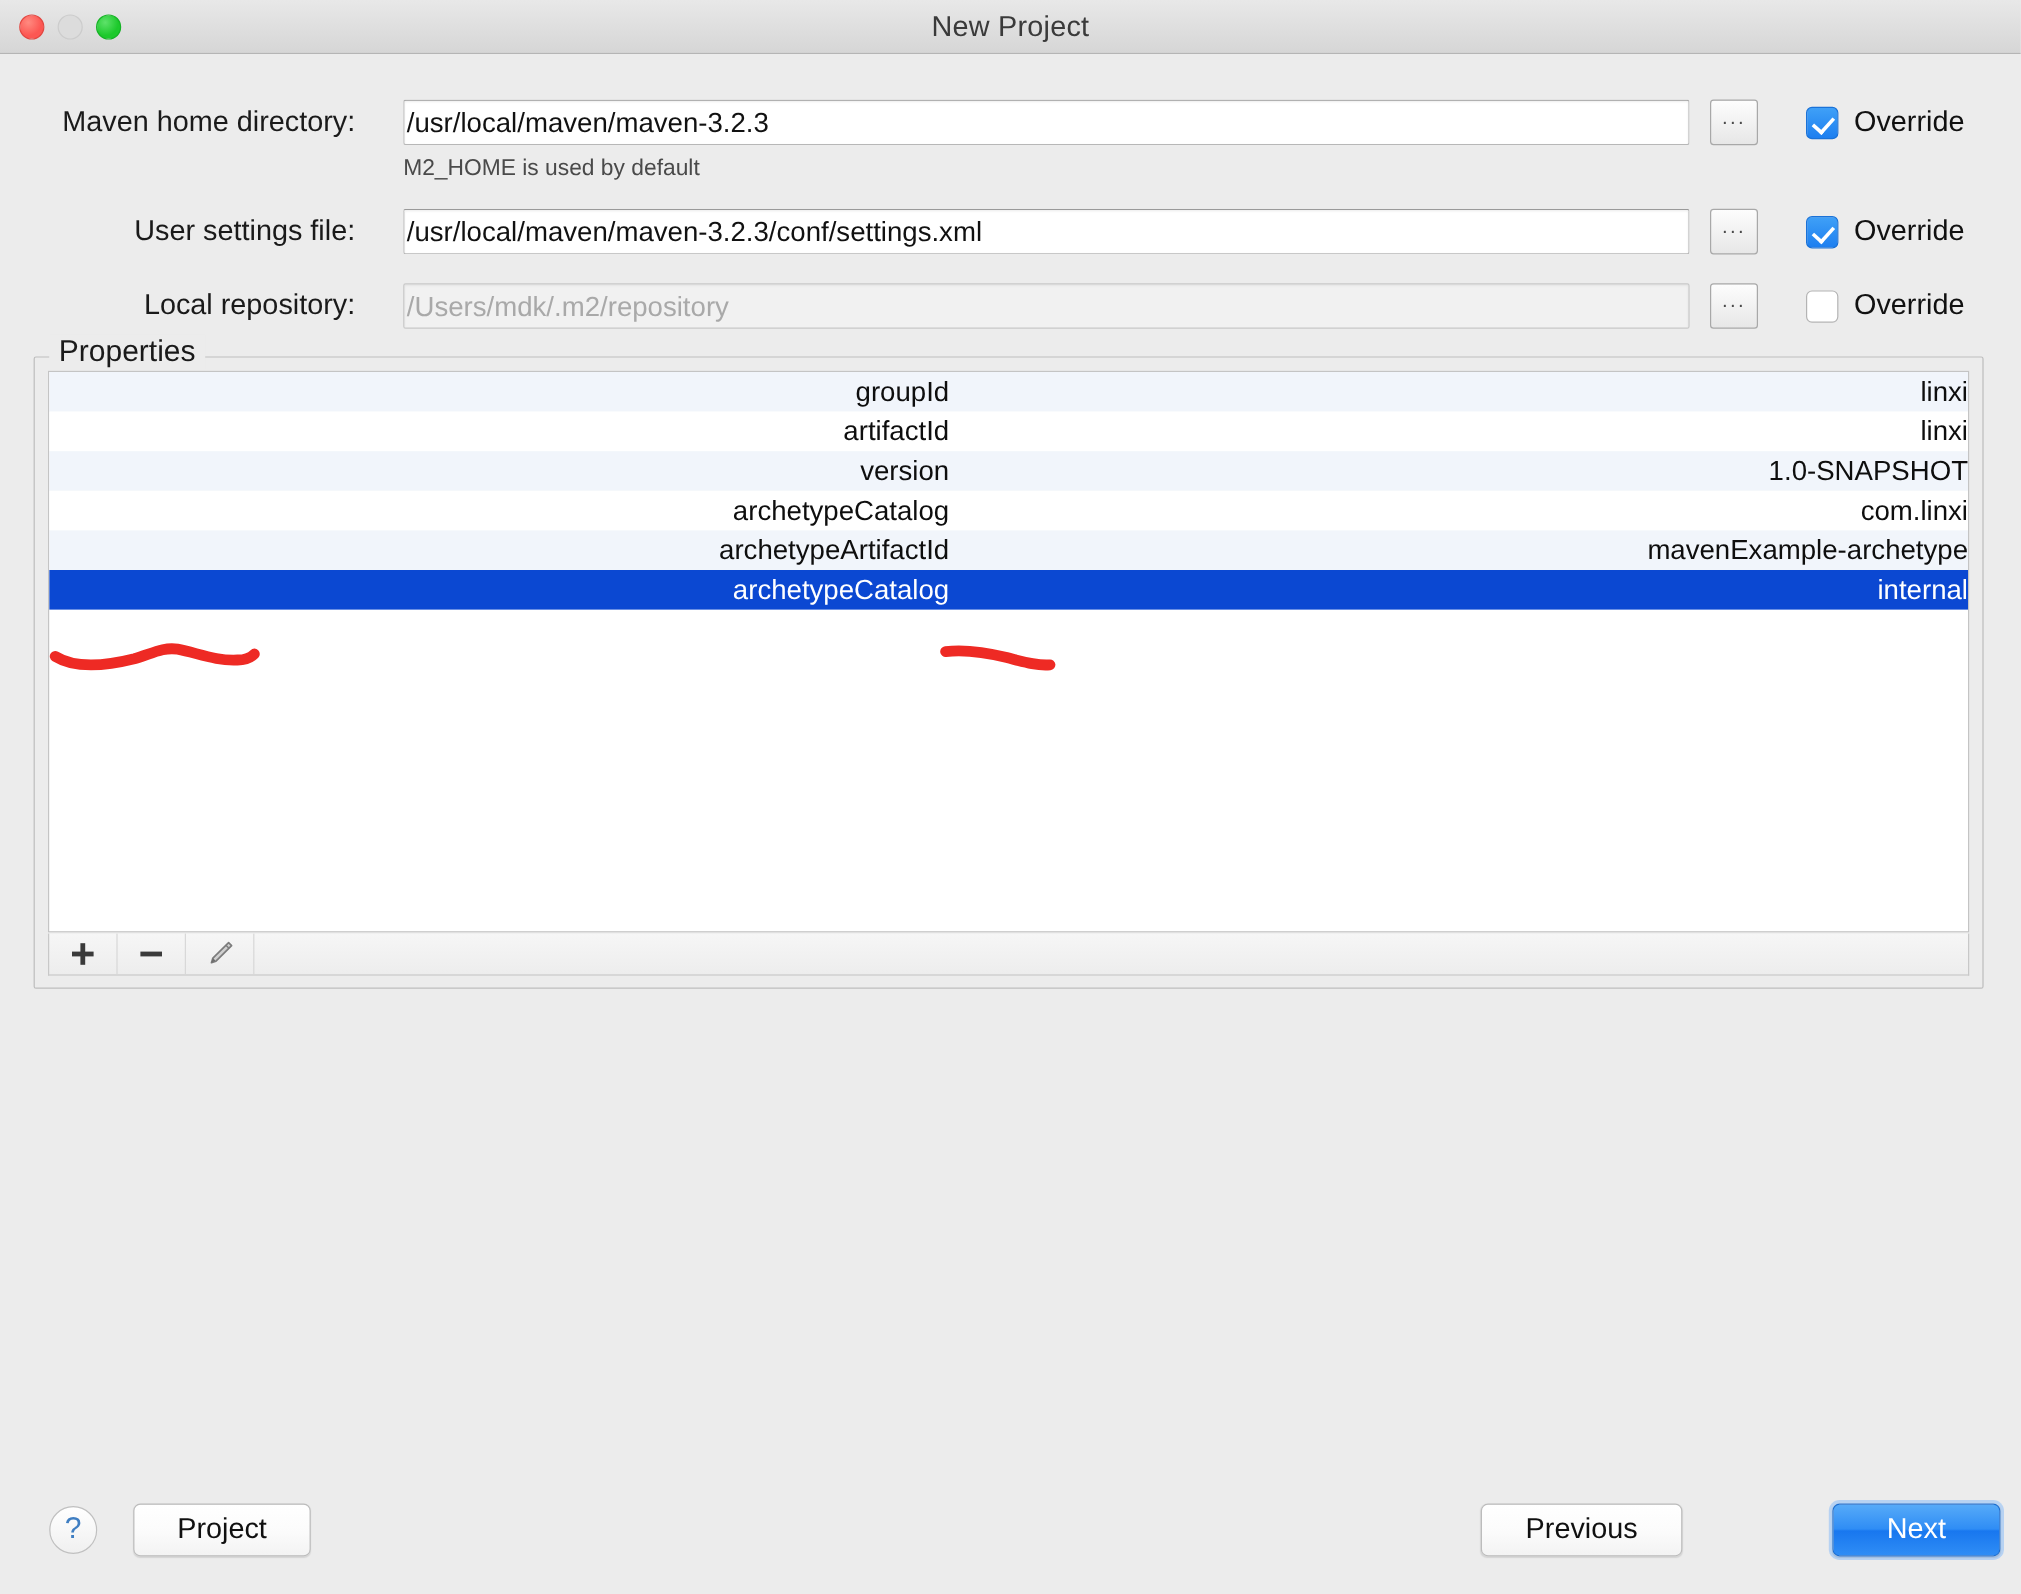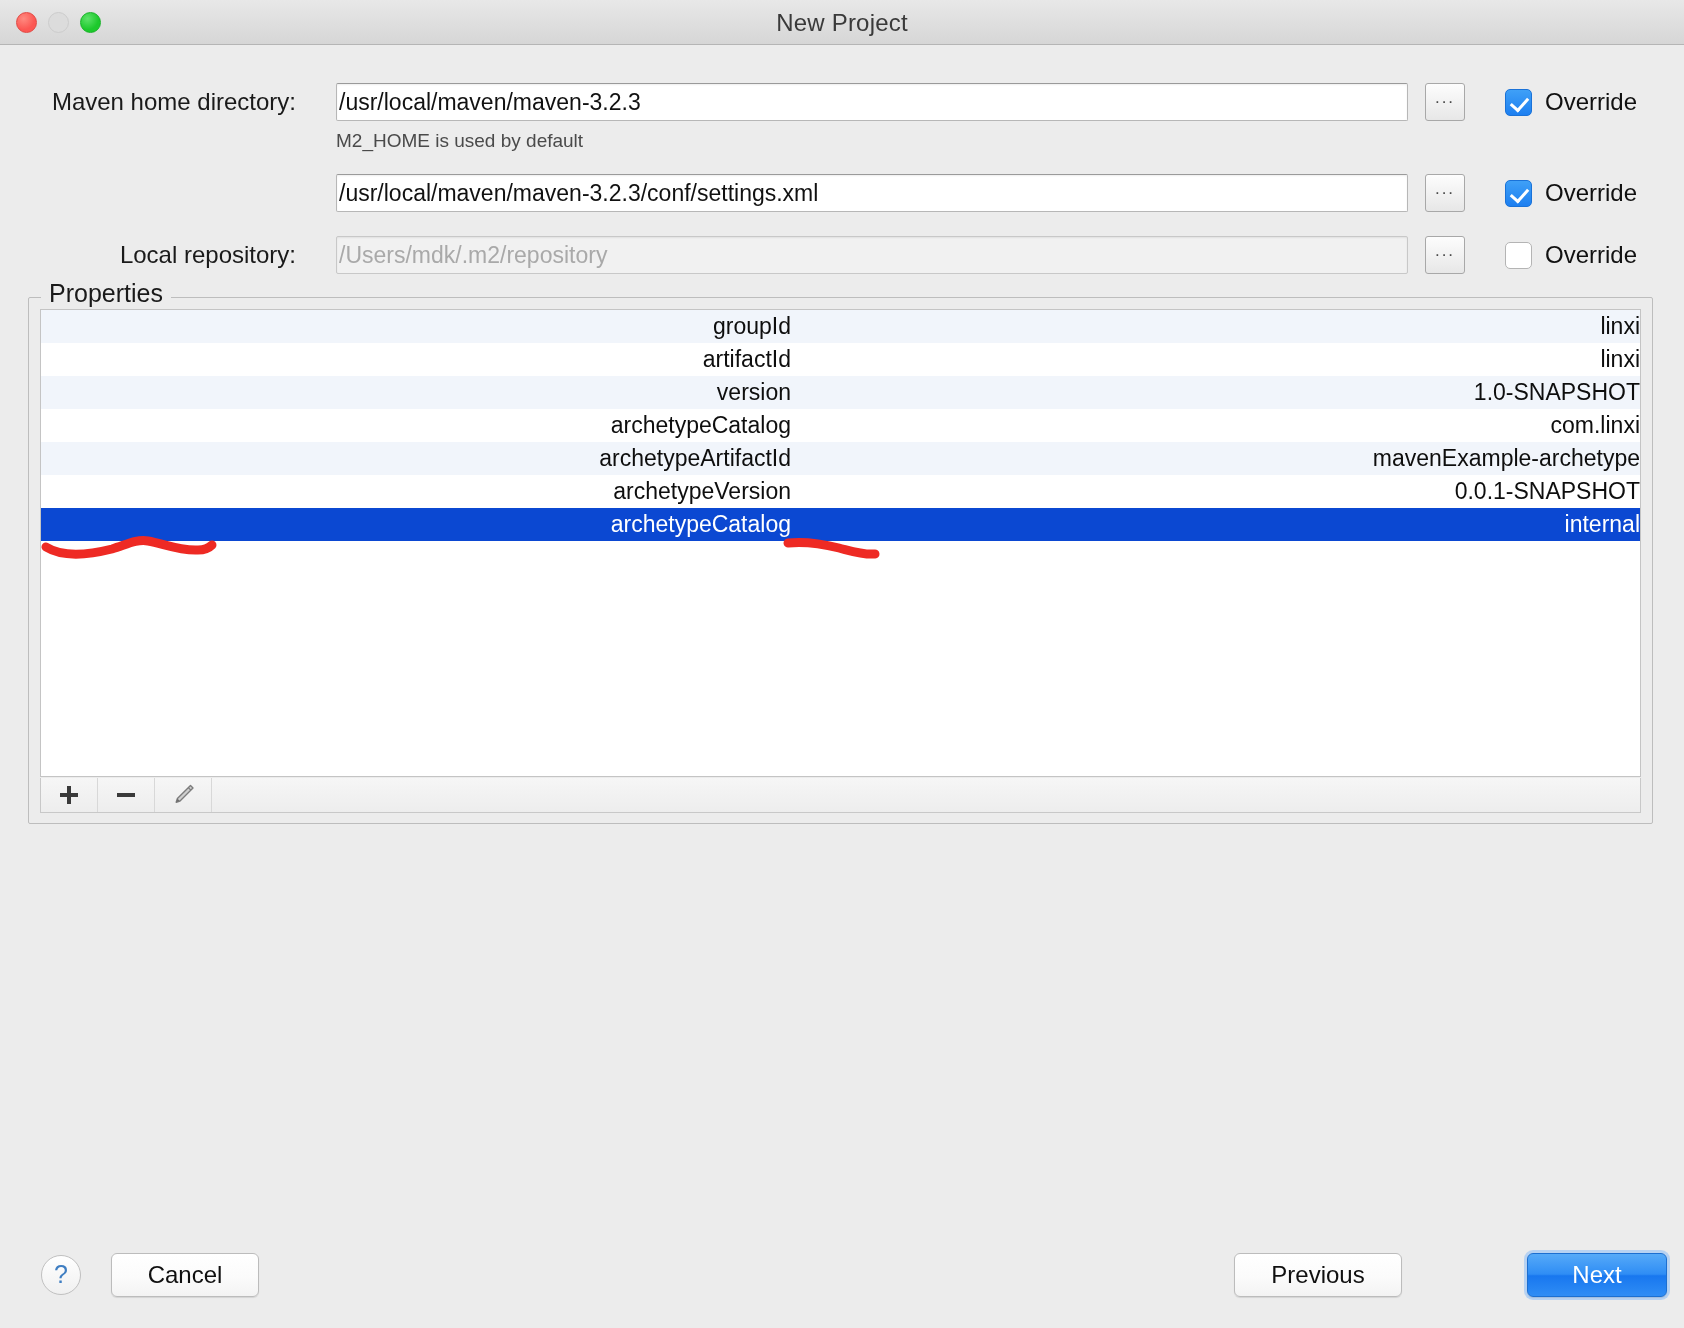--- a/index.html
+++ b/index.html
@@ -170,20 +170,23 @@
   <div class="text-field">/usr/local/maven/maven-3.2.3</div>
   <div class="browse-btn">...</div>
   <div class="ovr-wrap">
     <div class="cbox on"></div>
     <span class="ovr-label">Override</span>
   </div>
 </div>
 <div class="hint" style="top:130px;">M2_HOME is used by default</div>
 
 <div class="form-row" style="left:0; top:174px; width:1684px;">
+  <div class="label-box">
+    <span class="form-label">User settings file:</span>
+  </div>
   <div class="text-field">/usr/local/maven/maven-3.2.3/conf/settings.xml</div>
   <div class="browse-btn">...</div>
   <div class="ovr-wrap">
     <div class="cbox on"></div>
     <span class="ovr-label">Override</span>
   </div>
 </div>
 
 <div class="form-row" style="left:0; top:236px; width:1684px;">
   <div class="label-box">
@@ -213,24 +216,20 @@
       <span class="prop-key">version</span>
       <span class="prop-val">1.0-SNAPSHOT</span>
     </div>
     <div class="prop-row even">
       <span class="prop-key">archetypeCatalog</span>
       <span class="prop-val">com.linxi</span>
     </div>
     <div class="prop-row alt">
       <span class="prop-key">archetypeArtifactId</span>
       <span class="prop-val">mavenExample-archetype</span>
-    </div>
-    <div class="prop-row even">
-      <span class="prop-key">archetypeVersion</span>
-      <span class="prop-val">0.0.1-SNAPSHOT</span>
     </div>
     <div class="prop-row selected">
       <span class="prop-key">archetypeCatalog</span>
       <span class="prop-val">internal</span>
     </div>
   </div>
 
   <div class="tbl-toolbar">
     <div class="tb-btn">
       <span>
@@ -262,15 +261,15 @@
 
 <svg class="annot" style="left:40px; top:525px;" width="220" height="35">
   <path d="M6 22 C 22 32, 48 30, 72 24 C 86 20, 96 14, 108 16 C 124 19, 140 26, 158 25 C 166 25, 170 22, 172 20" stroke="#ee2a24" stroke-width="9" fill="none" stroke-linecap="round"></path>
 </svg>
 
 <svg class="annot" style="left:783px; top:525px;" width="120" height="35">
   <path d="M5 18 C 22 16, 40 19, 56 23 C 68 26, 80 30, 92 29" stroke="#ee2a24" stroke-width="9" fill="none" stroke-linecap="round"></path>
 </svg>
 
 <div class="help-btn">?</div>
-<div class="btn" id="cancel-button">Cancel</div>
+<div class="btn" id="cancel-button">Project</div>
 <div class="btn" id="previous-button">Previous</div>
 <div class="btn primary" id="next-button">Next</div>
 
 </body></html>

